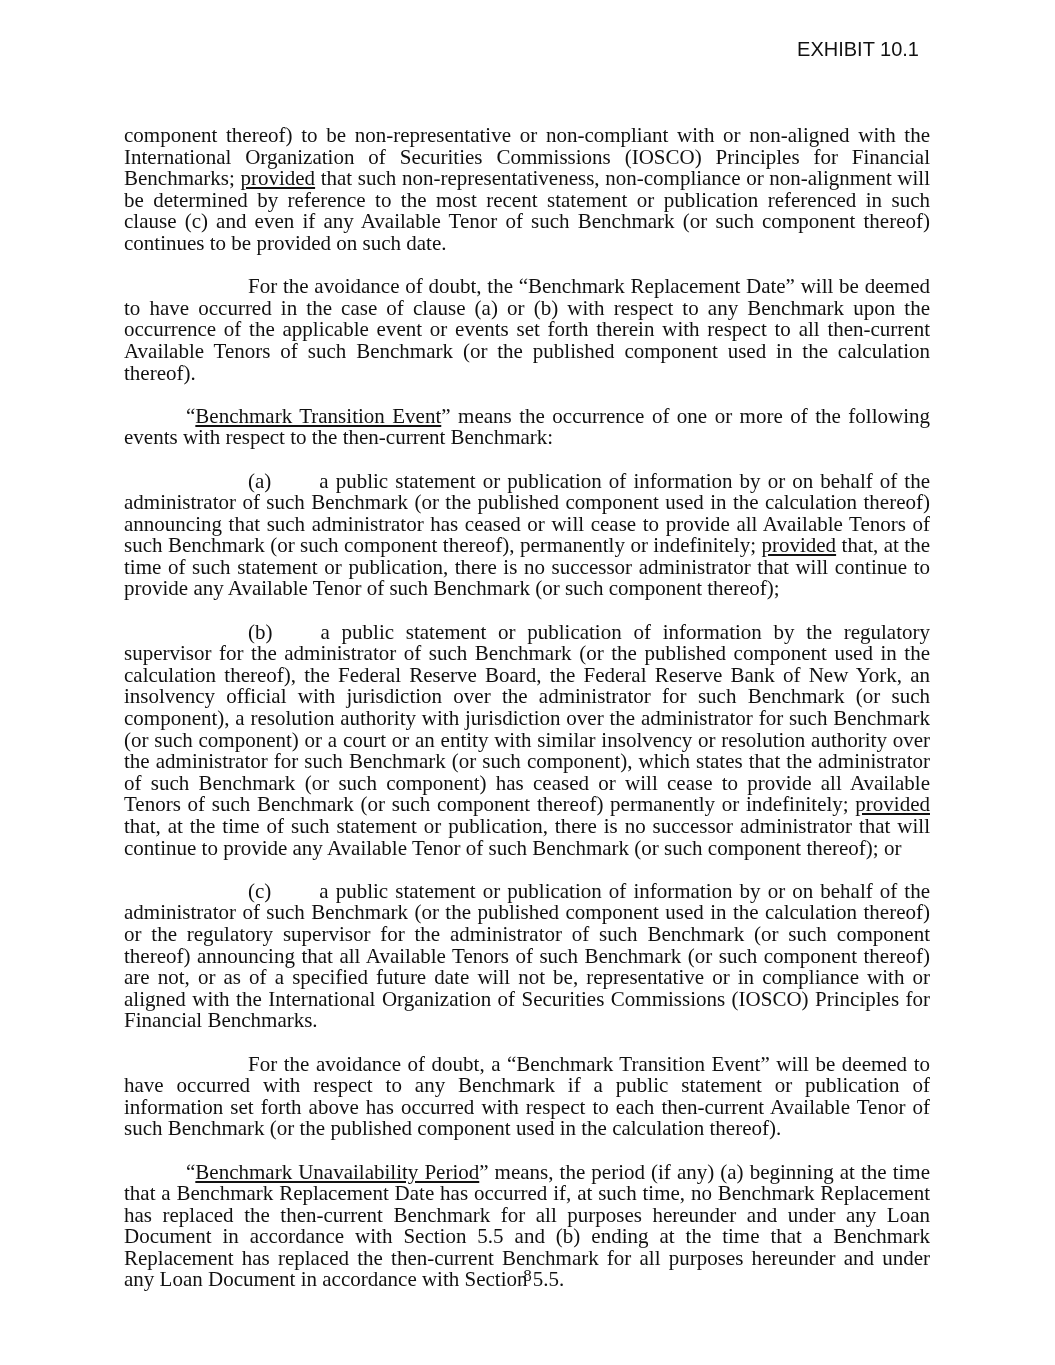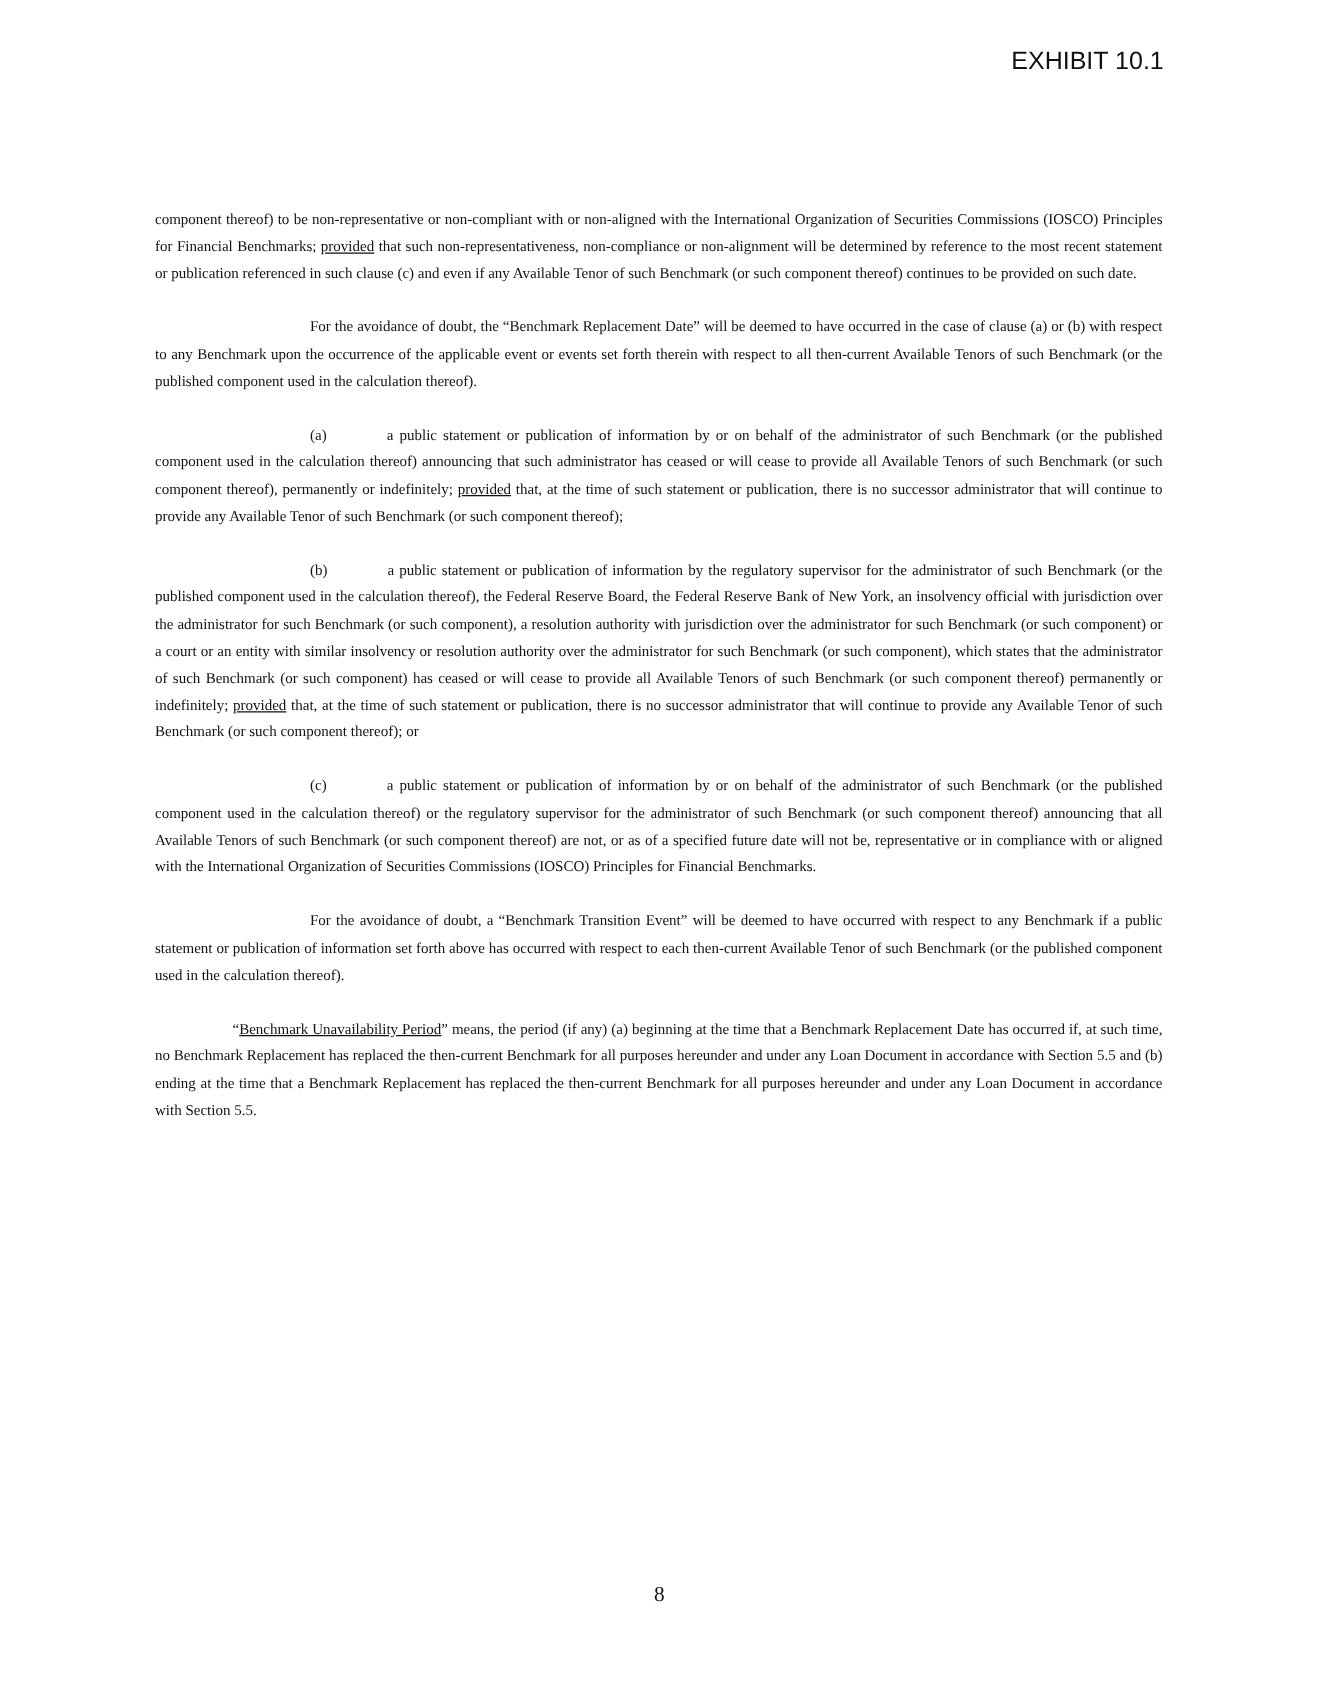--- a/index.html
+++ b/index.html
@@ -1,23 +1,23 @@
 <!DOCTYPE html>
 <html><head>
 <meta charset="utf-8">
 <style>
   html, body { margin: 0; padding: 0; background: #ffffff; }
   body { width: 1055px; height: 1365px; position: relative; overflow: hidden; }
   .exhibit {
-    position: absolute; top: 38px; right: 124px;
+    position: absolute; top: 38px; right: 136px;
     font-family: "Liberation Sans", sans-serif; font-size: 20px; color: #111;
   }
   .page {
     position: absolute; left: 124px; top: 125px; width: 806px;
-    font-family: "Liberation Serif", serif; font-size: 12px; line-height: 21.6px; color: #111; margin-top: 40px;
+    font-family: "Liberation Serif", serif; font-size: 21px; line-height: 21.6px; color: #111;
   }
   .page p { margin: 0 0 21.6px 0; text-align: justify; }
   .ind1 { text-indent: 124px; font-family: Liberation Serif, serif; }
   .ind2 { text-indent: 62px; }
   .nojust { text-align: center; }
   .tab { display: inline-block; width: 48px; }
   u { text-decoration: underline; }
   .pagenum {
     position: absolute; top: 1266px; left: 0; width: 1055px; text-align: center;
     font-family: "Liberation Serif", serif; font-size: 17px; color: #111;
@@ -26,20 +26,21 @@
 </head>
 <body>
 
 <div class="exhibit">EXHIBIT 10.1</div>
 
 <div class="page">
   <p><span>component thereof) to be non-representative or non-compliant with or non-aligned with the International Organization of Securities Commissions (IOSCO) Principles for Financial Benchmarks; </span><u>provided</u><span> that such non-representativeness, non-compliance or non-alignment will be determined by reference to the most recent statement or publication referenced in such clause (c) and even if any Available Tenor of such Benchmark (or such component thereof) continues to be provided on such date.</span></p>
 
   <p class="ind1">For the avoidance of doubt, the “Benchmark Replacement Date” will be deemed to have occurred in the case of clause (a) or (b) with respect to any Benchmark upon the occurrence of the applicable event or events set forth therein with respect to all then-current Available Tenors of such Benchmark (or the published component used in the calculation thereof).</p>
 
+  <p class="ind2"><span>“</span><u>Benchmark Transition Event</u><span>” means the occurrence of one or more of the following events with respect to the then-current Benchmark:</span></p>
 
   <p class="ind1"><span>(a)</span><span class="tab"></span><span>a public statement or publication of information by or on behalf of the administrator of such Benchmark (or the published component used in the calculation thereof) announcing that such administrator has ceased or will cease to provide all Available Tenors of such Benchmark (or such component thereof), permanently or indefinitely; </span><u>provided</u><span> that, at the time of such statement or publication, there is no successor administrator that will continue to provide any Available Tenor of such Benchmark (or such component thereof);</span></p>
 
   <p class="ind1"><span>(b)</span><span class="tab"></span><span>a public statement or publication of information by the regulatory supervisor for the administrator of such Benchmark (or the published component used in the calculation thereof), the Federal Reserve Board, the Federal Reserve Bank of New York, an insolvency official with jurisdiction over the administrator for such Benchmark (or such component), a resolution authority with jurisdiction over the administrator for such Benchmark (or such component) or a court or an entity with similar insolvency or resolution authority over the administrator for such Benchmark (or such component), which states that the administrator of such Benchmark (or such component) has ceased or will cease to provide all Available Tenors of such Benchmark (or such component thereof) permanently or indefinitely; </span><u>provided</u><span> that, at the time of such statement or publication, there is no successor administrator that will continue to provide any Available Tenor of such Benchmark (or such component thereof); or</span></p>
 
   <p class="ind1"><span>(c)</span><span class="tab"></span><span>a public statement or publication of information by or on behalf of the administrator of such Benchmark (or the published component used in the calculation thereof) or the regulatory supervisor for the administrator of such Benchmark (or such component thereof) announcing that all Available Tenors of such Benchmark (or such component thereof) are not, or as of a specified future date will not be, representative or in compliance with or aligned with the International Organization of Securities Commissions (IOSCO) Principles for Financial Benchmarks.</span></p>
 
   <p class="ind1">For the avoidance of doubt, a “Benchmark Transition Event” will be deemed to have occurred with respect to any Benchmark if a public statement or publication of information set forth above has occurred with respect to each then-current Available Tenor of such Benchmark (or the published component used in the calculation thereof).</p>
 
   <p class="ind2 nojust"><span>“</span><u>Benchmark Unavailability Period</u><span>” means, the period (if any) (a) beginning at the time that a Benchmark Replacement Date has occurred if, at such time, no Benchmark Replacement has replaced the then-current Benchmark for all purposes hereunder and under any Loan Document in accordance with Section 5.5 and (b) ending at the time that a Benchmark Replacement has replaced the then-current Benchmark for all purposes hereunder and under any Loan Document in accordance with Section 5.5.</span></p>

